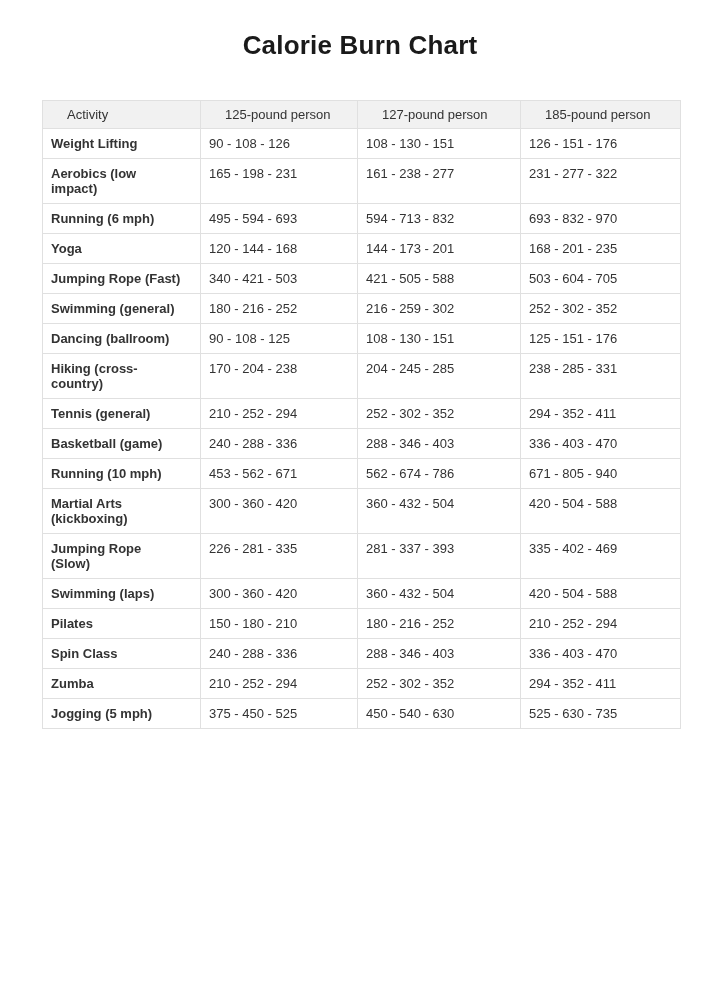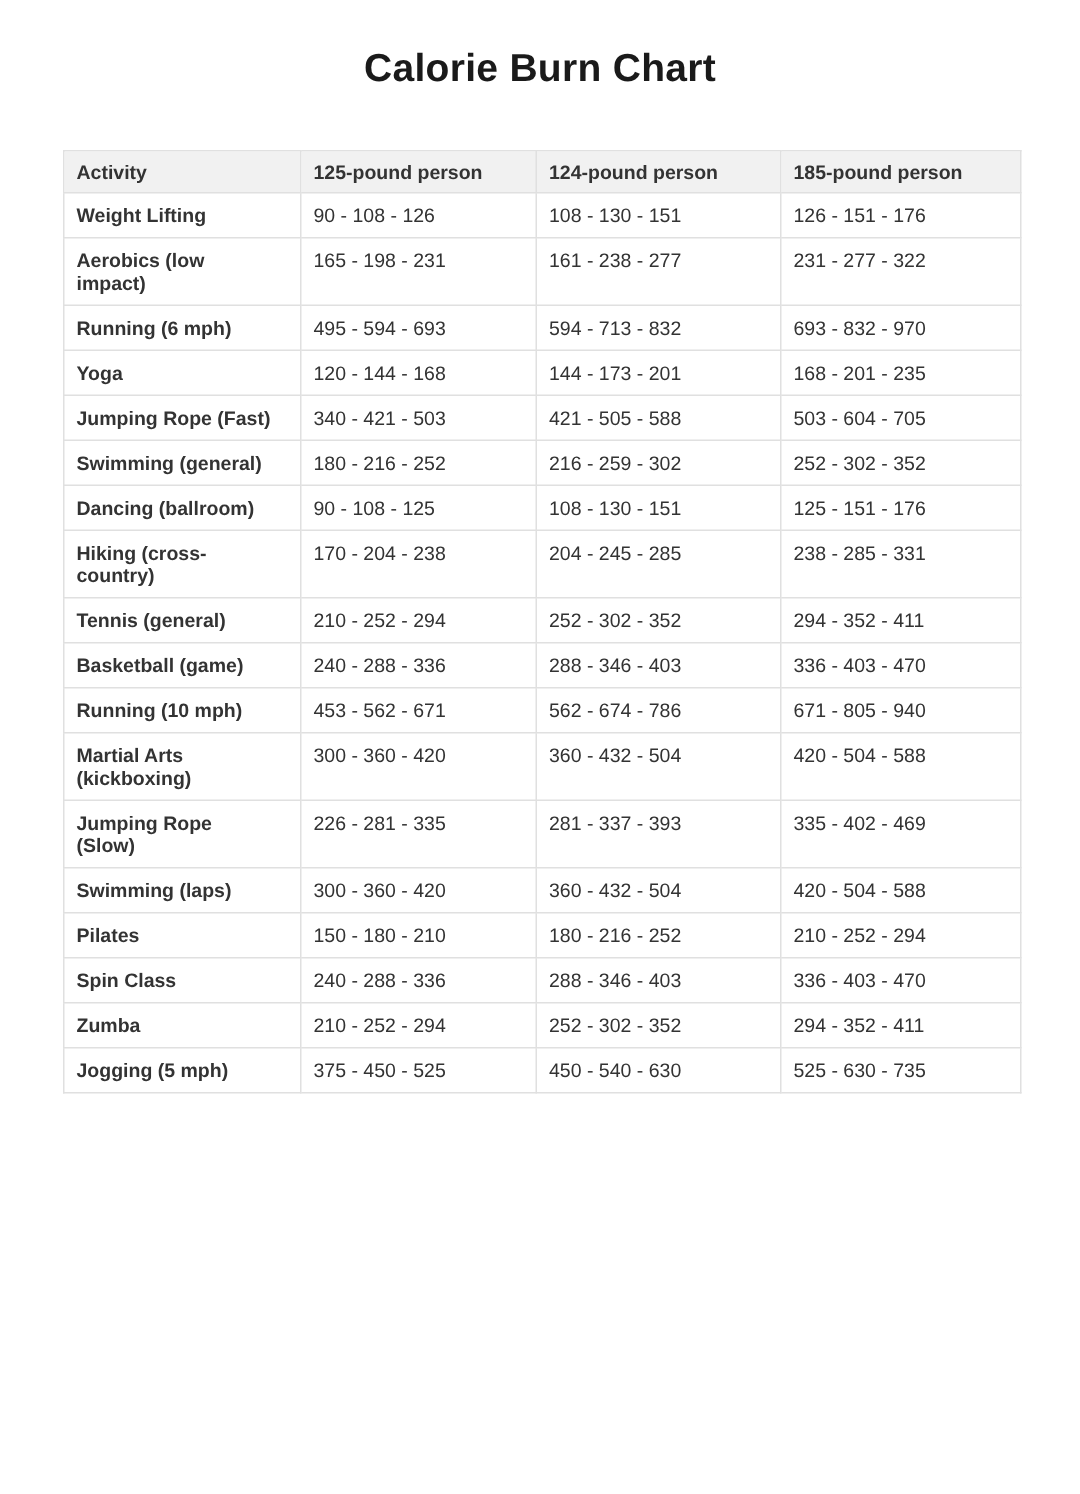--- a/index.html
+++ b/index.html
@@ -47,22 +47,22 @@
     font-size: 13px;
     line-height: 15px;
     padding: 7px 8px;
     text-align: left;
     vertical-align: top;
     color: var(--text, #333333);
     overflow: hidden;
   }
   .calorie-table thead th {
     background: var(--header-bg, #f1f1f1);
-    font-weight: bold;
-    padding: 6px 8px;
+    font-weight: normal;
+    padding: 6px 24px;
   }
   .calorie-table td.activity {
     font-weight: bold;
     white-space: pre-line;
   }
 </style>
 </head>
 <body>
 
 <div class="page">
@@ -72,21 +72,21 @@
     <colgroup>
       <col class="c0">
         <col class="c1">
         <col class="c2">
         <col class="c3">
     </colgroup>
     <thead>
       <tr>
         <th>Activity</th>
         <th>125-pound person</th>
-        <th>124-pound person</th>
+        <th>127-pound person</th>
         <th>185-pound person</th>
       </tr>
     </thead>
     <tbody>
         <tr>
           <td class="activity">Weight Lifting</td>
           <td>90 - 108 - 126</td>
           <td>108 - 130 - 151</td>
           <td>126 - 151 - 176</td>
         </tr>

